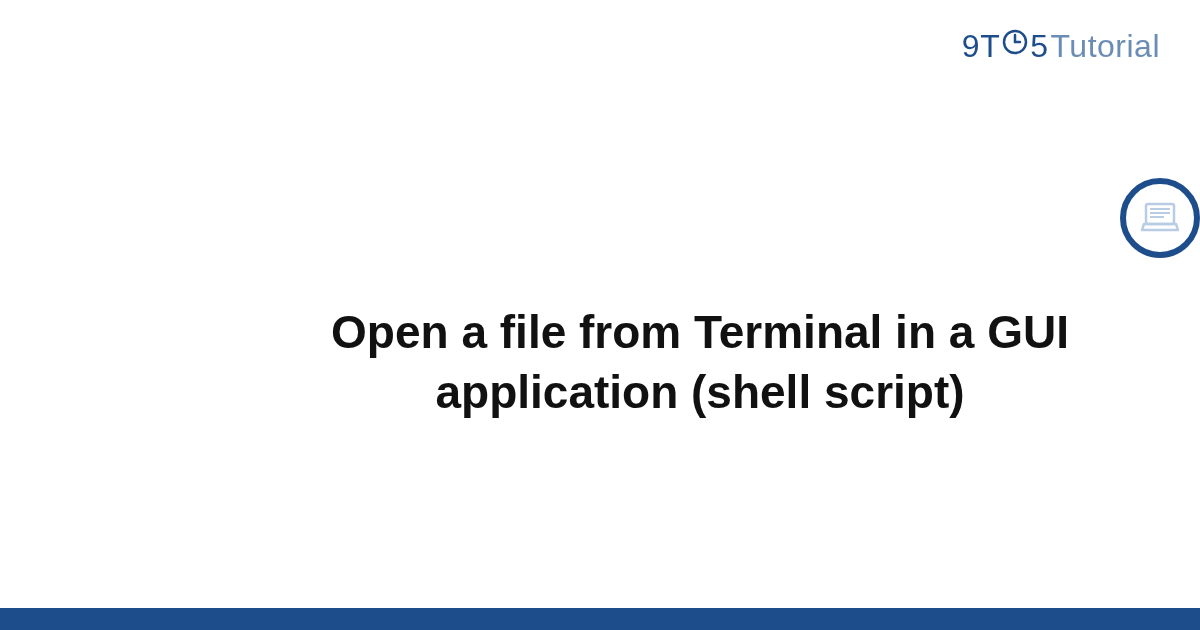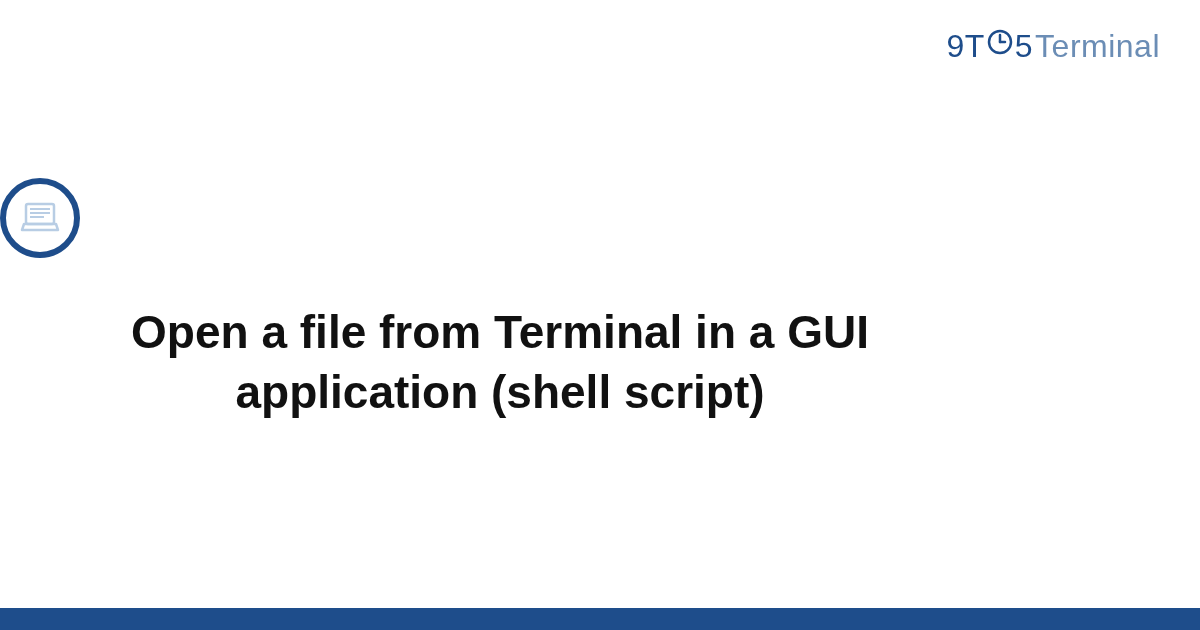--- a/index.html
+++ b/index.html
@@ -46,21 +46,21 @@
       margin-left: 2px;
     }
     .main-content {
       position: absolute;
       top: 0;
       left: 0;
       width: 100%;
       height: 100%;
       display: flex;
       flex-direction: column;
-      align-items: flex-start;
+      align-items: flex-end;
       justify-content: center;
     }
     .laptop-icon-wrapper {
       width: 80px;
       height: 80px;
       border: 6px solid #1e4d8b;
       border-radius: 50%;
       display: flex;
       align-items: center;
       justify-content: center;
@@ -91,21 +91,21 @@
 <div class="logo">
   <span class="nine">9T</span>
   <span class="clock-icon">
     <svg width="26" height="26" viewBox="0 0 26 26">
       <circle cx="13" cy="13" r="11" fill="none" stroke="#1e4d8b" stroke-width="2.5"></circle>
       <line x1="13" y1="13" x2="13" y2="6" stroke="#1e4d8b" stroke-width="2.5" stroke-linecap="round"></line>
       <line x1="13" y1="13" x2="18" y2="13" stroke="#1e4d8b" stroke-width="2.5" stroke-linecap="round"></line>
     </svg>
   </span>
   <span class="five">5</span>
-  <span class="tutorial">Terminal</span>
+  <span class="tutorial">Tutorial</span>
 </div>
 
 <div class="main-content">
   <div class="laptop-icon-wrapper">
     <svg width="48" height="48" viewBox="0 0 48 48">
       <rect x="10" y="10" width="28" height="20" rx="2" fill="none" stroke="#b8cde4" stroke-width="2.5"></rect>
       <line x1="14" y1="15" x2="34" y2="15" stroke="#b8cde4" stroke-width="2"></line>
       <line x1="14" y1="19" x2="34" y2="19" stroke="#b8cde4" stroke-width="2"></line>
       <line x1="14" y1="23" x2="28" y2="23" stroke="#b8cde4" stroke-width="2"></line>
       <path d="M 8 30 L 40 30 L 42 36 L 6 36 Z" fill="none" stroke="#b8cde4" stroke-width="2.5" stroke-linejoin="round"></path>

